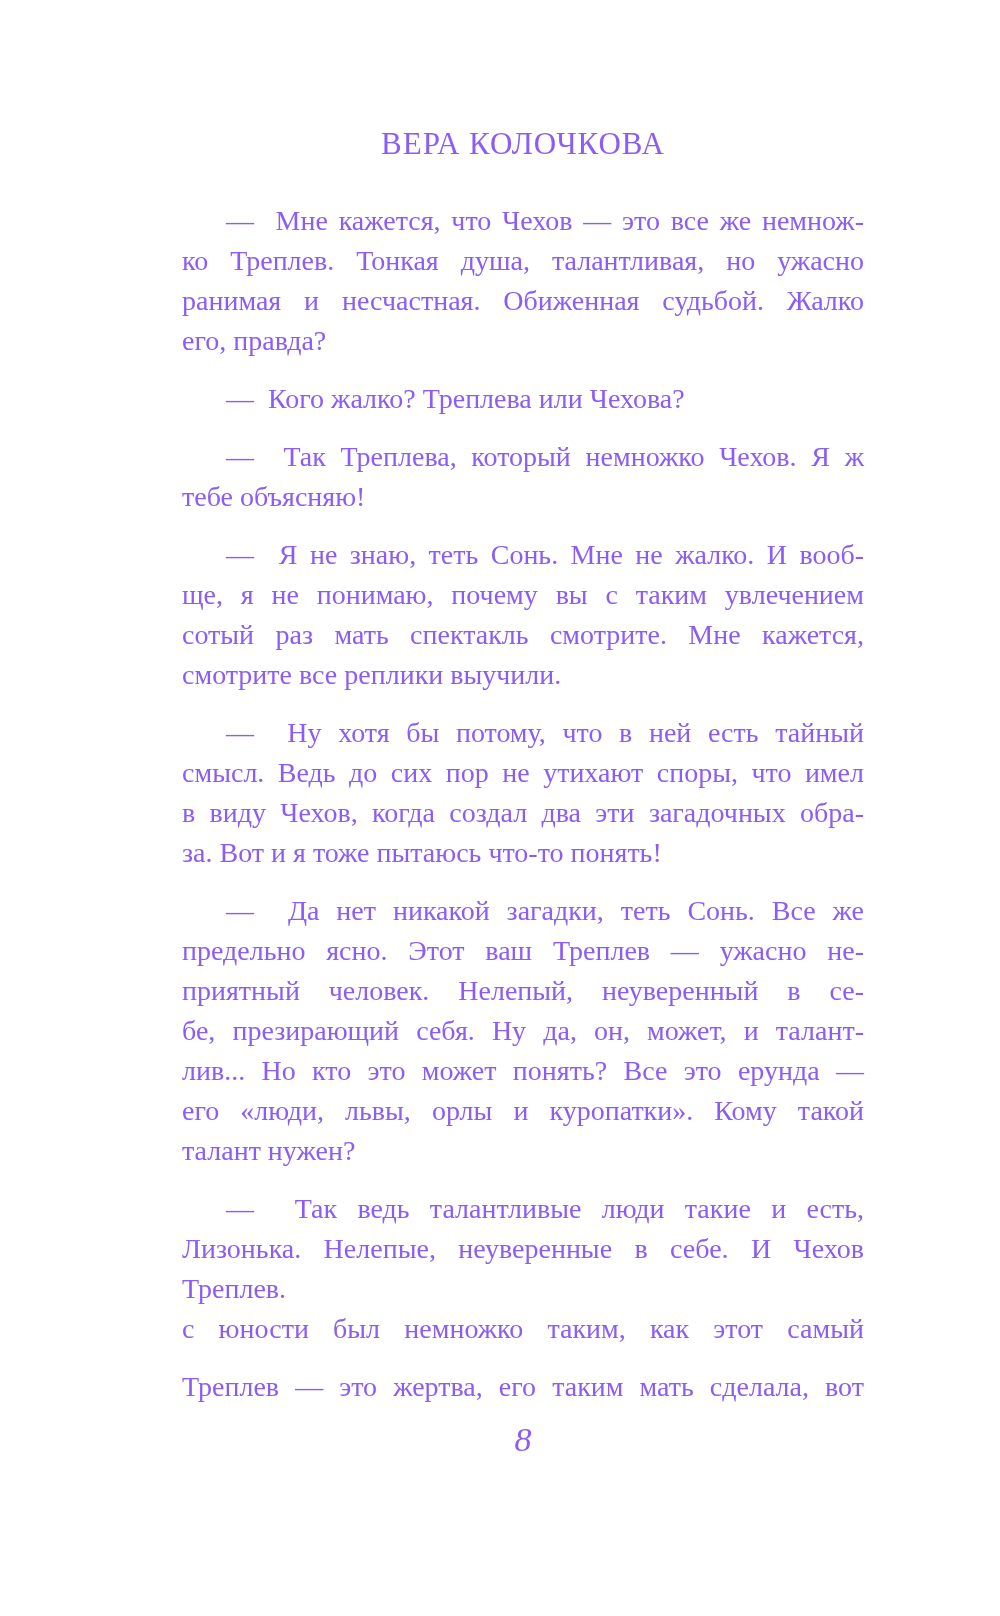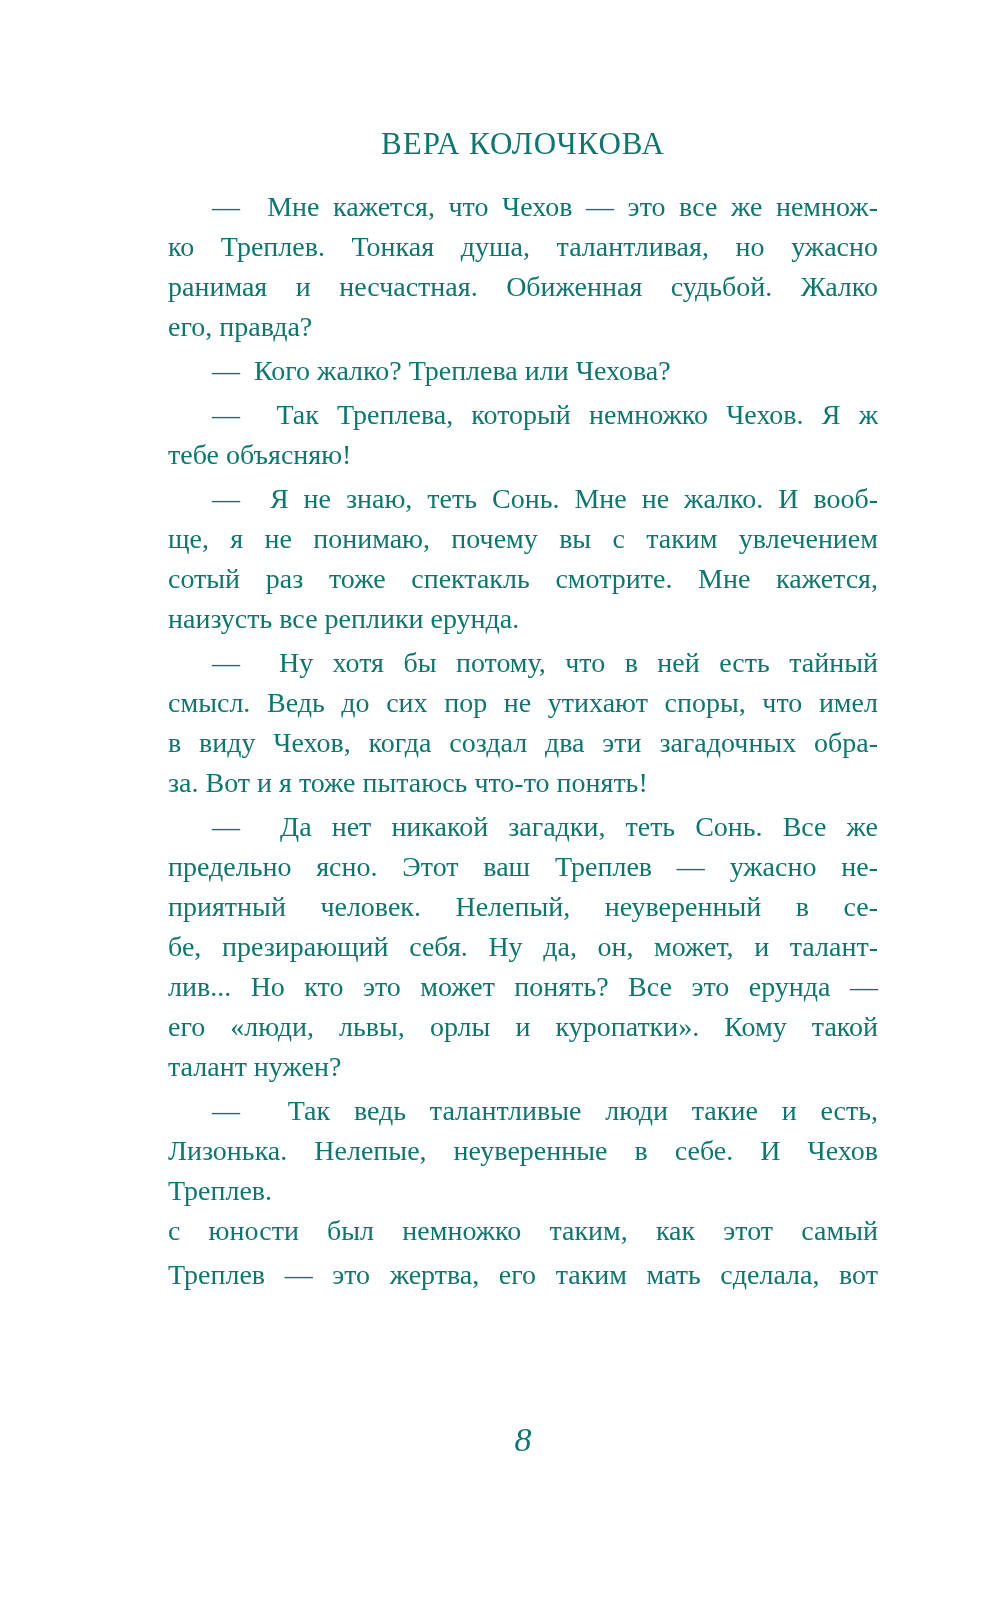--- a/index.html
+++ b/index.html
@@ -5,21 +5,21 @@
   html, body {
     margin: 0;
     padding: 0;
     background: #ffffff;
   }
   .page {
     position: relative;
     width: 1000px;
     height: 1520px;
     background: #ffffff;
-    color: #0f766e;
+    color: #8b5cf6;
     font-family: "Liberation Serif", "DejaVu Serif", serif;
     overflow: hidden;
   }
   .running-head {
     position: absolute;
     top: 128px;
     left: 164px;
     width: 718px;
     text-align: center;
     font-size: 31px;
@@ -27,21 +27,21 @@
     line-height: 32px;
     white-space: nowrap;
   }
   .body-text {
     position: absolute;
     top: 183px;
     left: 164px;
     width: 718px;
   }
   .paragraph {
-    margin: 4px;
+    margin: 18px;
   }
   .line {
     font-size: 28px;
     line-height: 40px;
     height: 40px;
     text-align: justify;
     text-align-last: justify;
     white-space: normal;
   }
   .line.first {
@@ -78,22 +78,22 @@
       <div class="paragraph">
         <div class="line first last">—&nbsp; Кого жалко? Треплева или Чехова?</div>
       </div>
       <div class="paragraph">
         <div class="line first">—&nbsp; Так Треплева, который немножко Чехов. Я ж</div>
         <div class="line last">тебе объясняю!</div>
       </div>
       <div class="paragraph">
         <div class="line first">—&nbsp; Я не знаю, теть Сонь. Мне не жалко. И вооб-</div>
         <div class="line">ще, я не понимаю, почему вы с таким увлечением</div>
-        <div class="line">сотый раз тоже спектакль смотрите. Мне кажется,</div>
-        <div class="line last">наизусть все реплики ерунда.</div>
+        <div class="line">сотый раз мать спектакль смотрите. Мне кажется,</div>
+        <div class="line last">смотрите все реплики выучили.</div>
       </div>
       <div class="paragraph">
         <div class="line first">—&nbsp; Ну хотя бы потому, что в ней есть тайный</div>
         <div class="line">смысл. Ведь до сих пор не утихают споры, что имел</div>
         <div class="line">в виду Чехов, когда создал два эти загадочных обра-</div>
         <div class="line last">за. Вот и я тоже пытаюсь что-то понять!</div>
       </div>
       <div class="paragraph">
         <div class="line first">—&nbsp; Да нет никакой загадки, теть Сонь. Все же</div>
         <div class="line">предельно ясно. Этот ваш Треплев — ужасно не-</div>

